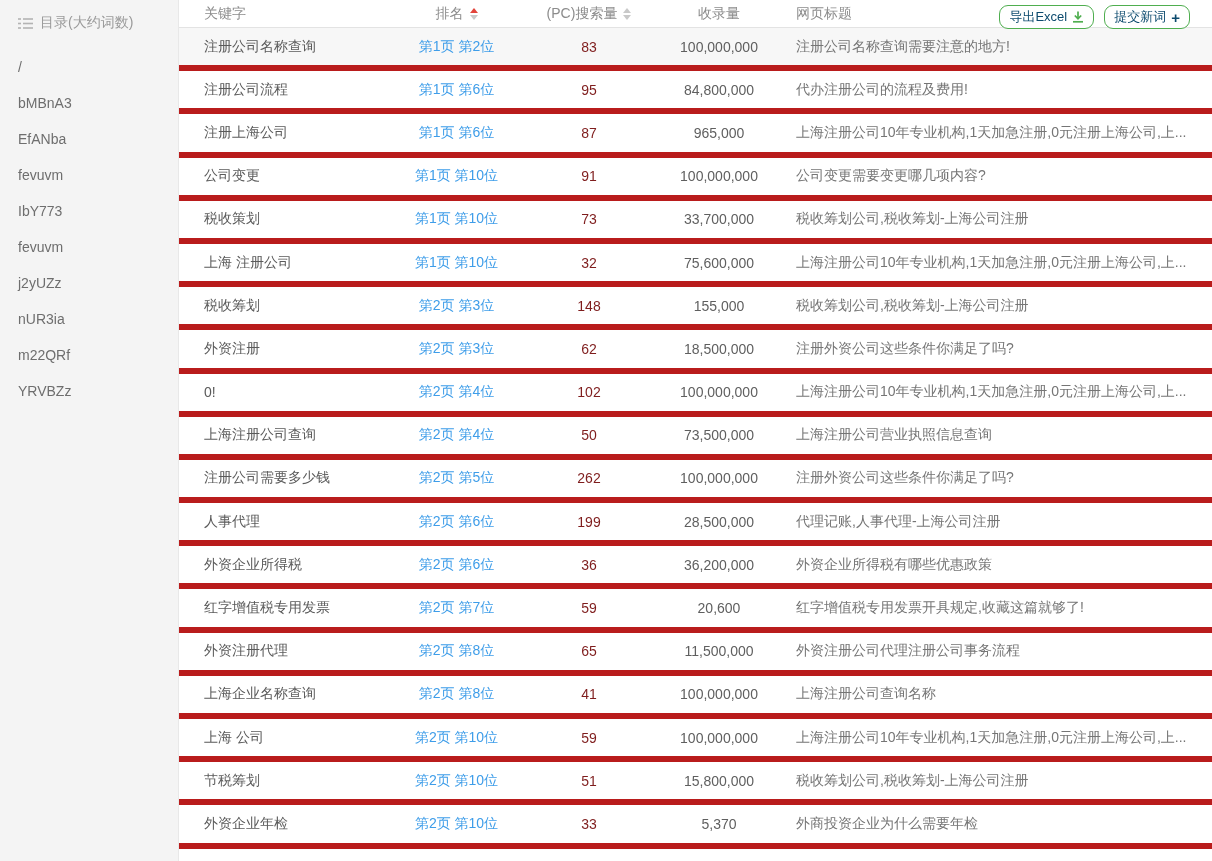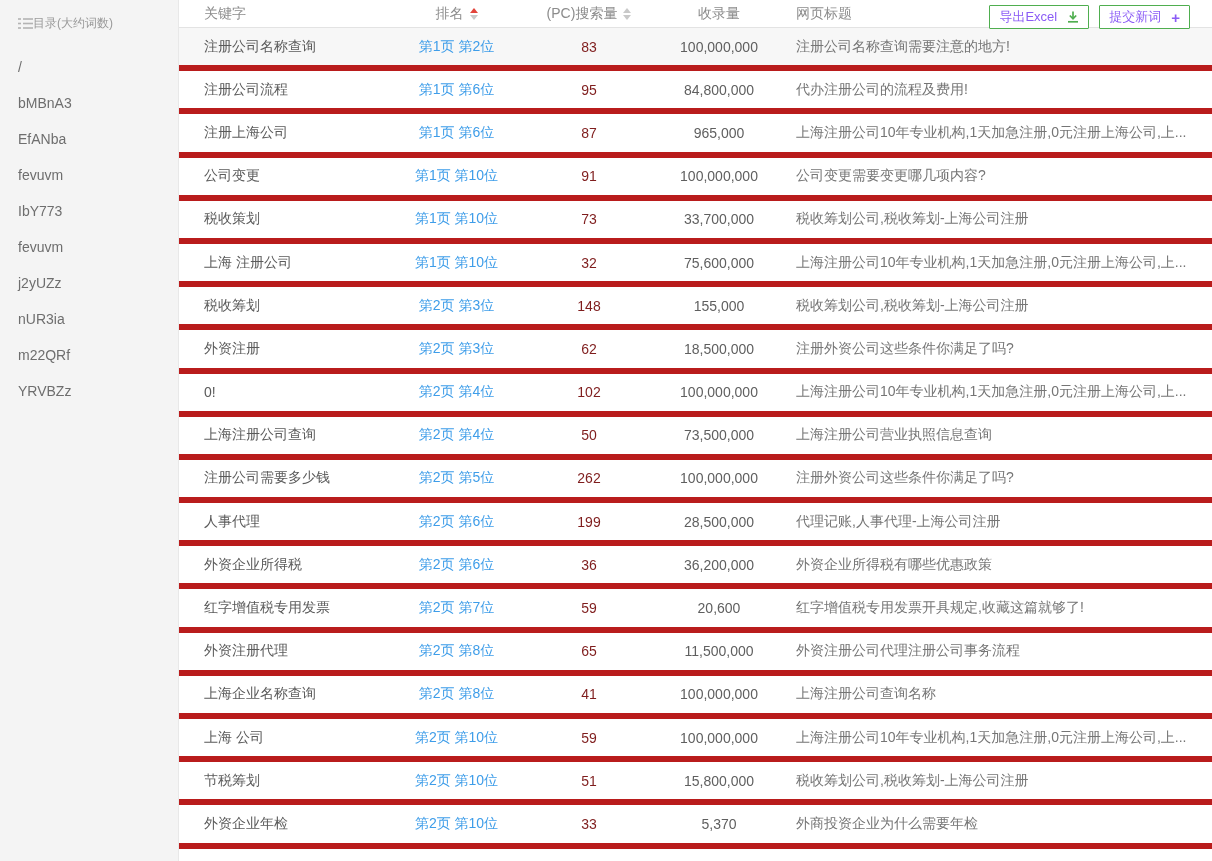--- a/index.html
+++ b/index.html
@@ -4,22 +4,22 @@
 <style>
   * { margin:0; padding:0; box-sizing:border-box; }
   html,body { width:1212px; height:861px; overflow:hidden;
     font-family:"Liberation Sans","DejaVu Sans",sans-serif;
     background:#fff; }
   .app { display:flex; width:1212px; height:861px; }
 
   
   .sidebar { width:179px; min-width:179px; background:#f4f4f4;
     border-right:1px solid #e8e8e8; padding:10px 0 0 18px; }
-  .side-head { display:flex; align-items:center; gap:0;
-    color:#9a9a9a; font-size:12px; height:26px; }
+  .side-head { display:flex; align-items:center; gap:7px;
+    color:#9a9a9a; font-size:14px; height:26px; }
   .side-list { padding-top:13px; }
   .side-item { height:36px; line-height:36px; font-size:14px;
     color:#6e6e6e; cursor:pointer; }
 
   
   .main { flex:1; display:flex; flex-direction:column; position:relative; }
 
   .grid { display:grid;
     grid-template-columns:210px 135px 130px 130px 1fr; }
 
@@ -32,24 +32,24 @@
 
   .sorter { display:inline-flex; flex-direction:column; margin-left:6px;
     cursor:pointer; }
   .arr { width:0; height:0; border-left:4px solid transparent;
     border-right:4px solid transparent; display:block; }
   .arr.up { border-bottom:5px solid #c9c9c9; margin-bottom:2px; }
   .arr.up.red { border-bottom-color:#e2443b; }
   .arr.down { border-top:5px solid #c9c9c9; }
 
   .btns { position:absolute; top:5px; right:22px; display:flex; gap:10px; }
-  .gbtn { display:inline-flex; align-items:center; gap:10px;
-    border:1px solid #4fae4f; color:#8b5cf6; background:#fff;
+  .gbtn { display:inline-flex; align-items:center; gap:5px;
+    border:1px solid #4fae4f; color:#0c4a6e; background:#fff;
     font-size:13px; padding:0 9px; height:24px; line-height:22px;
-    border-radius:1px; cursor:pointer;
+    border-radius:9px; cursor:pointer;
     font-family:"Liberation Sans","DejaVu Sans",sans-serif; }
   .gbtn .plus { font-size:15px; font-weight:bold; line-height:1; }
 
   .tbody { flex:1; }
   .trow { height:43.2px; border-bottom:6px solid #b91c1c;
     align-items:center; }
   .trow.hl { background:#f7f7f7; }
   .cell { font-size:14px; color:#5a5a5a; overflow:hidden;
     white-space:nowrap; text-overflow:ellipsis; }
   .c-kw { padding-left:25px; }

